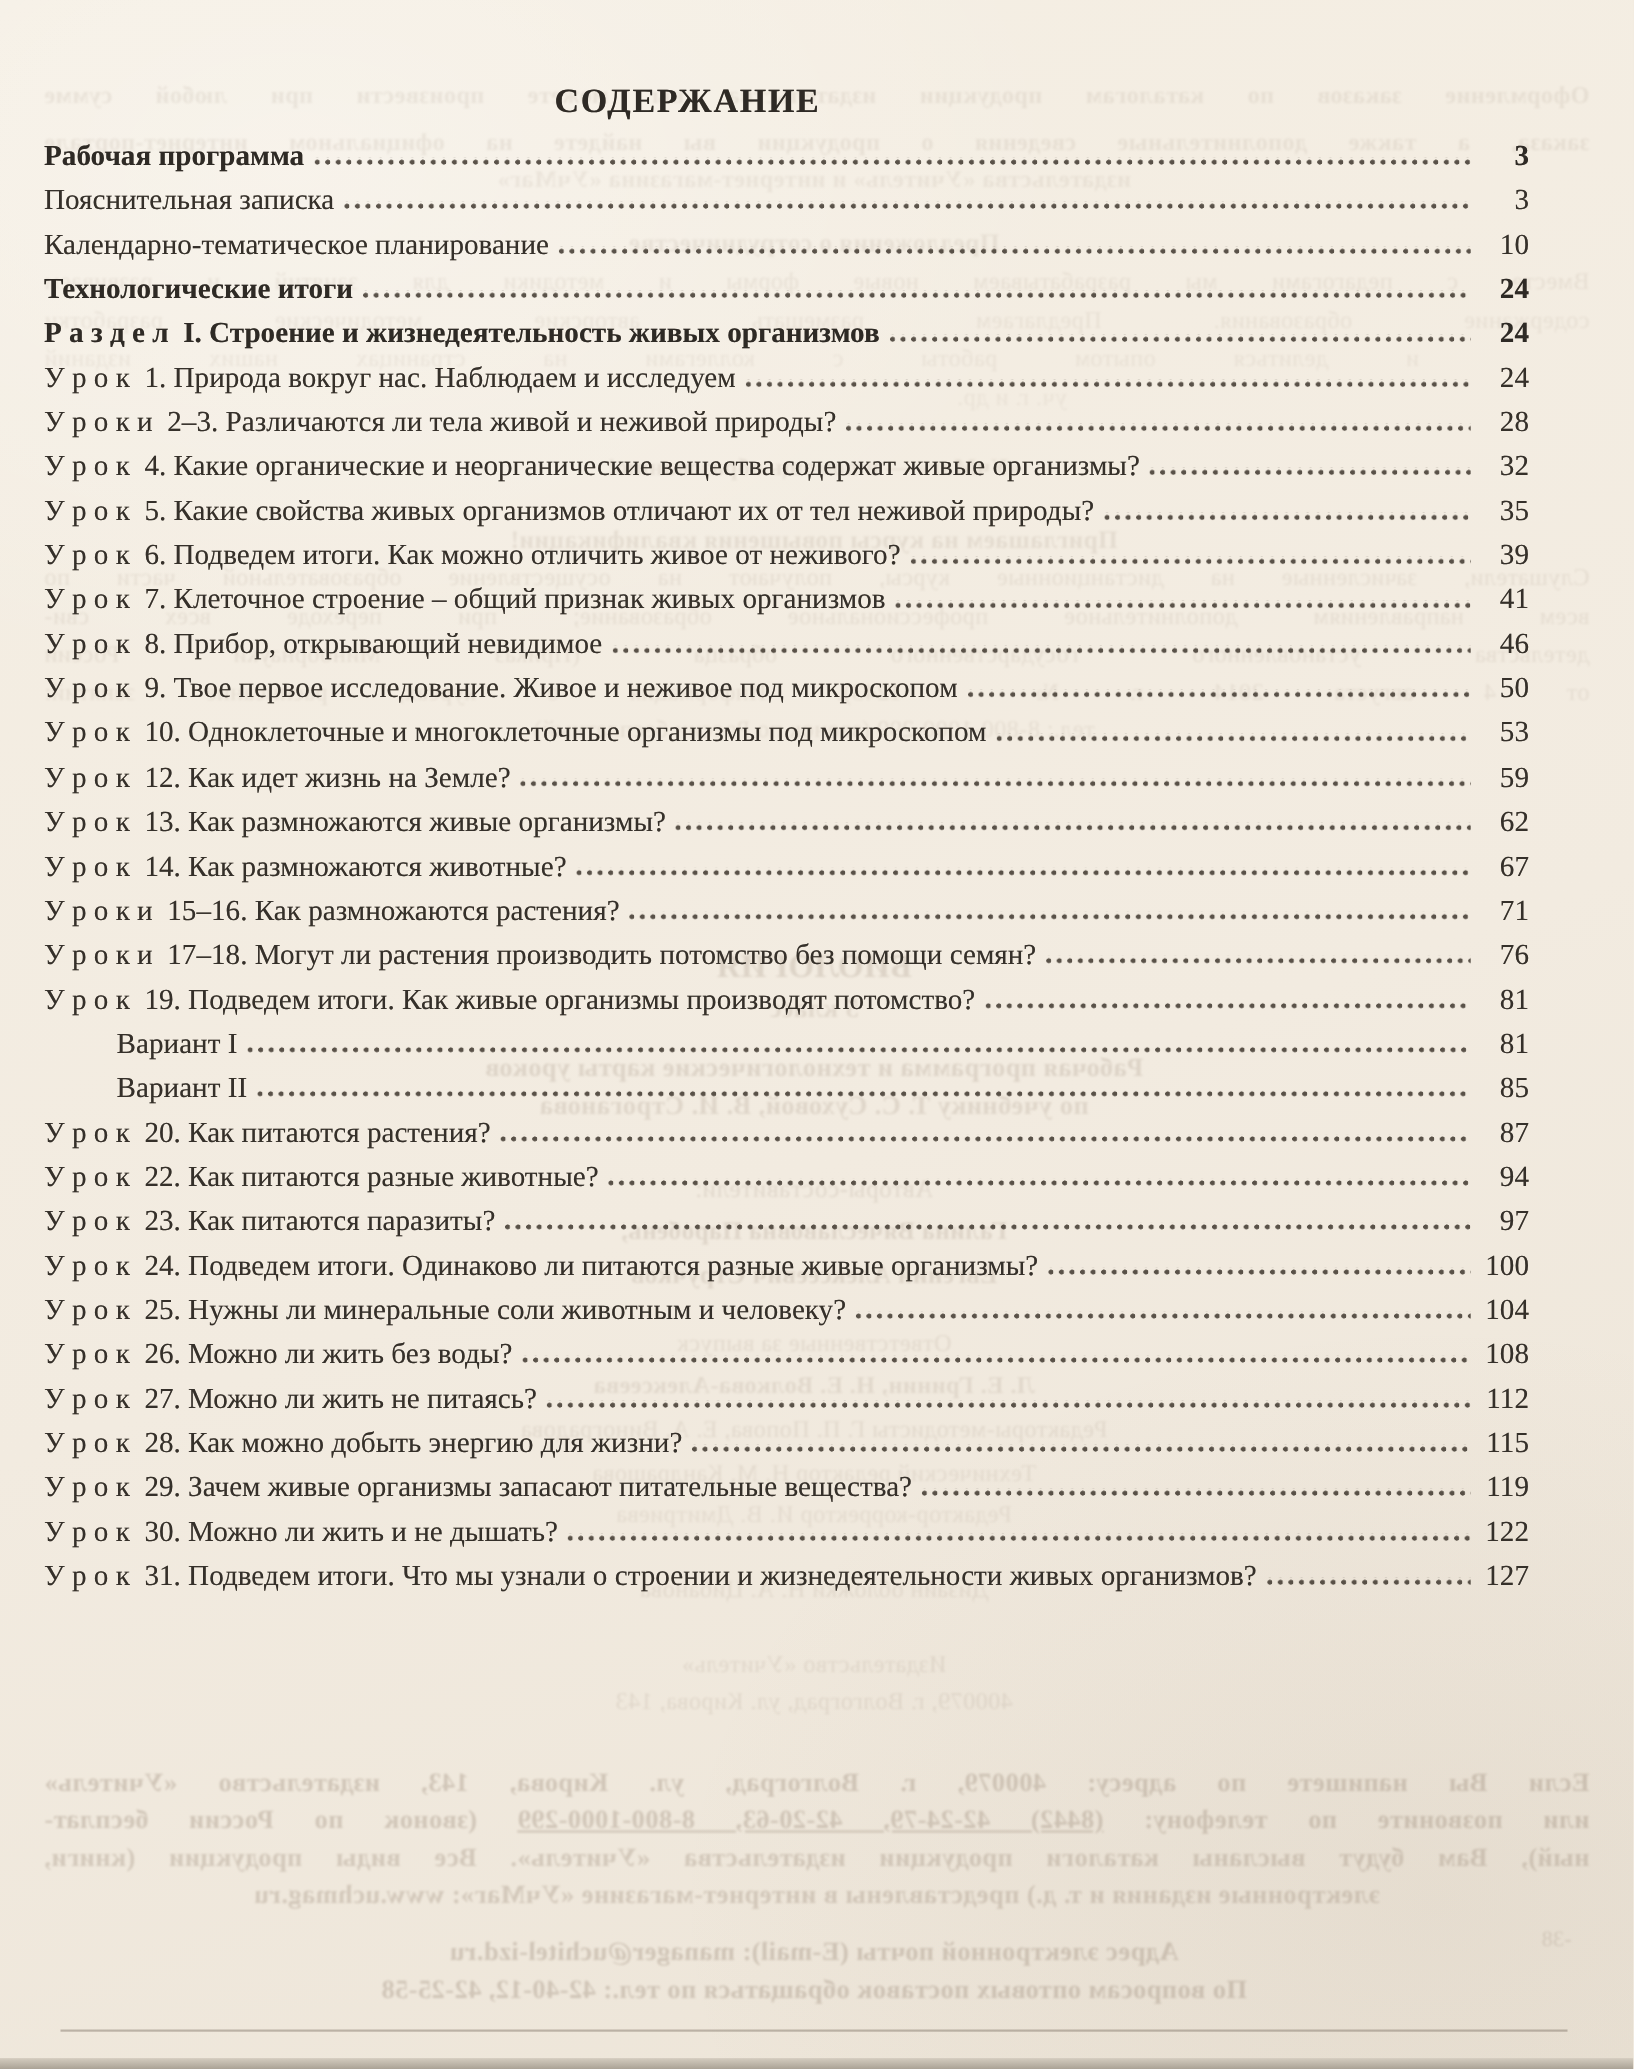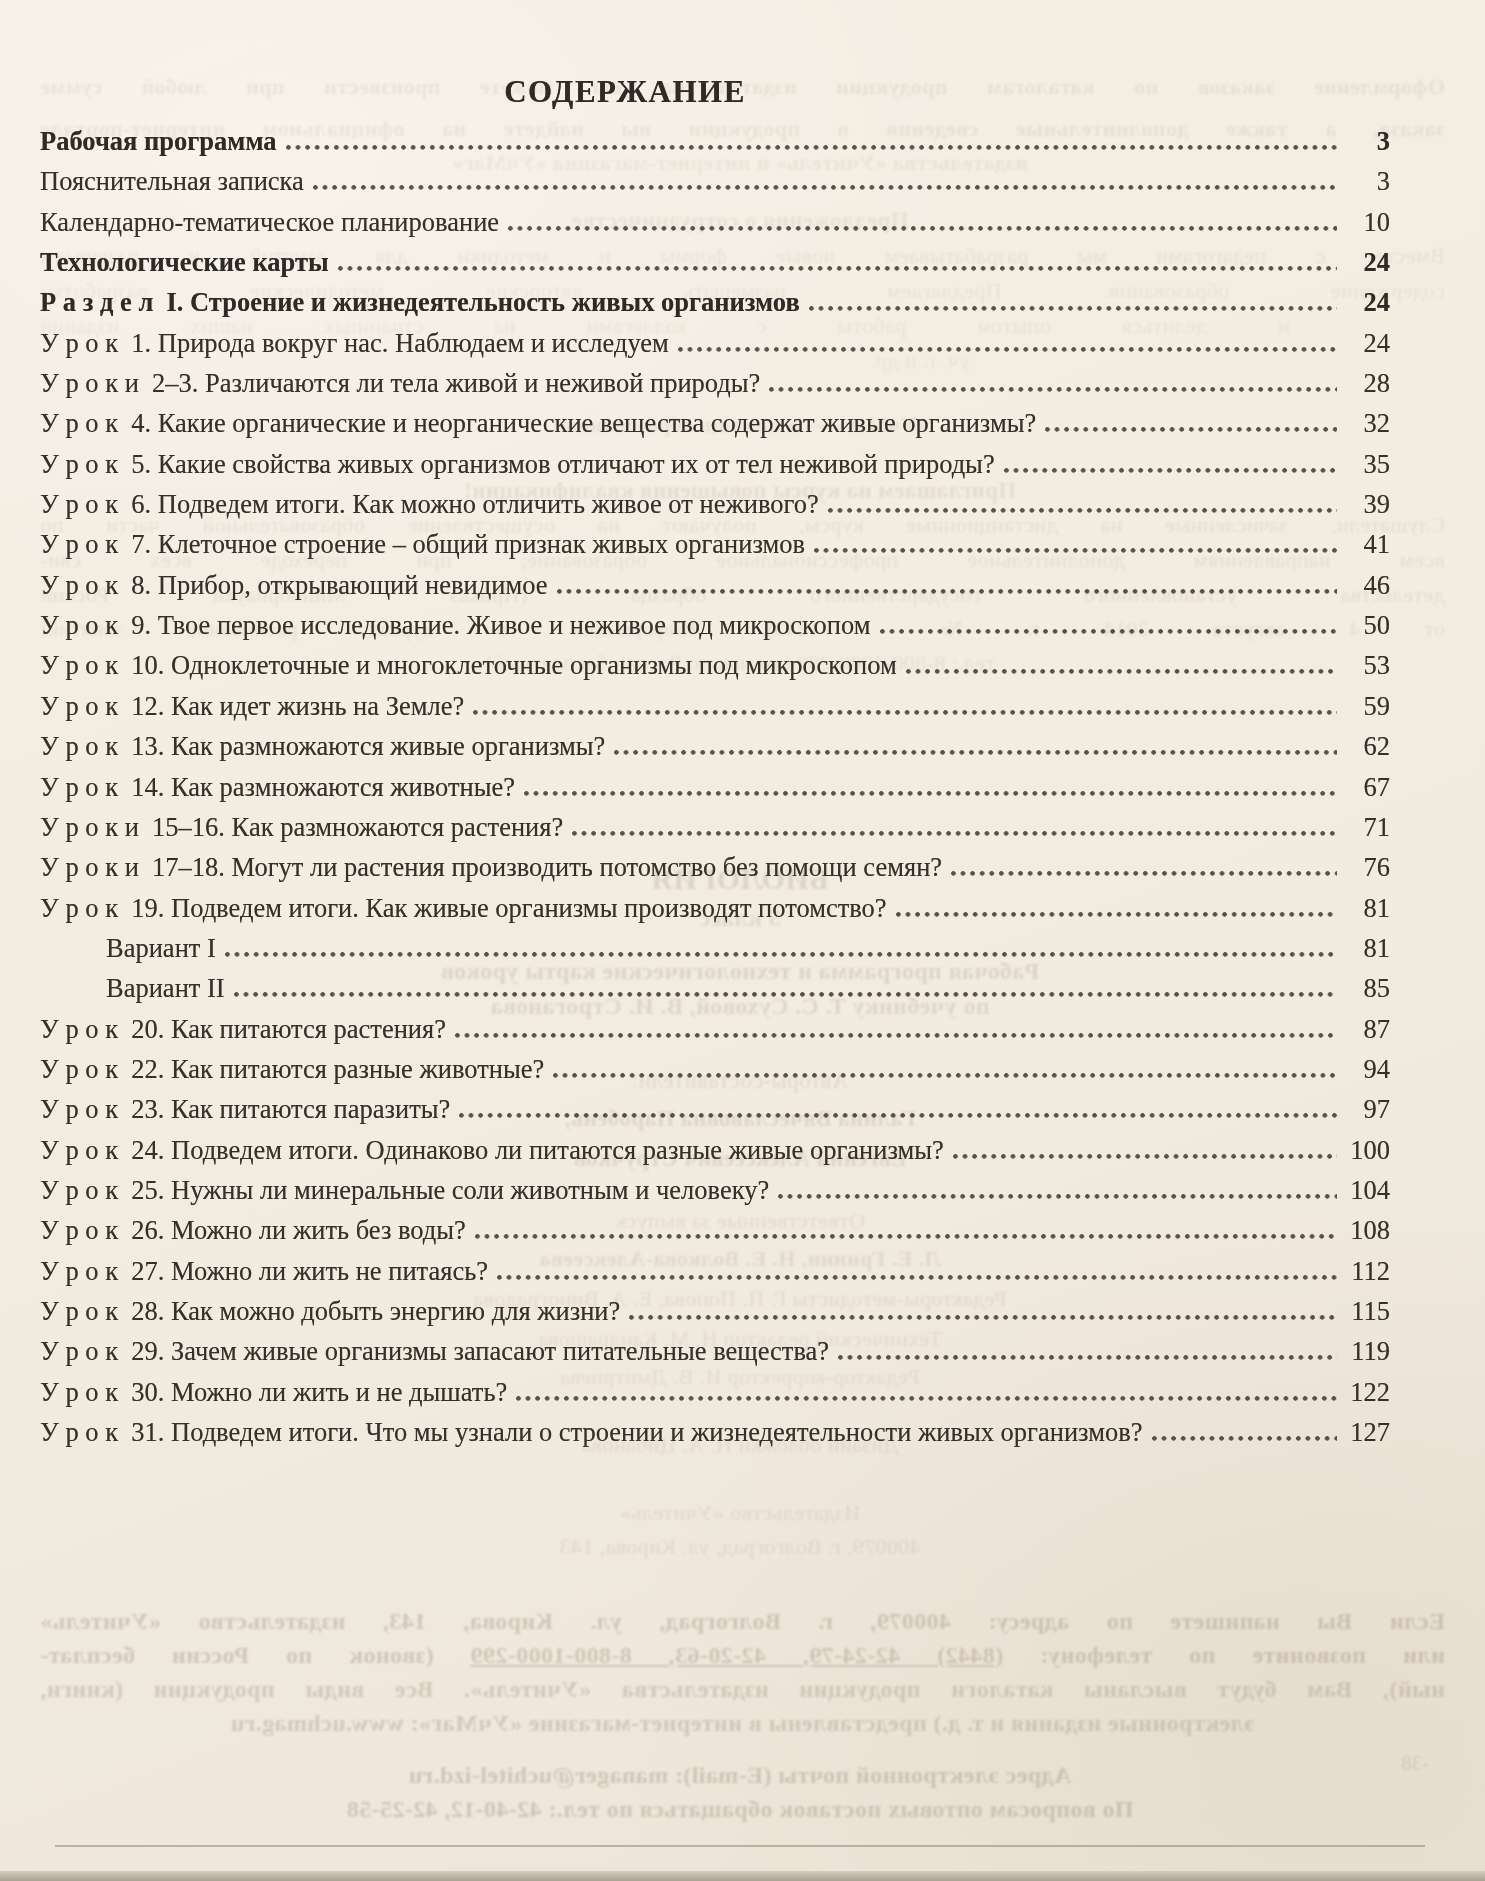--- a/index.html
+++ b/index.html
@@ -120,21 +120,21 @@
           <span>Пояснительная записка</span>
           <span class="leader"></span>
           <span class="num">3</span>
         </div>
         <div class="row">
           <span>Календарно-тематическое планирование</span>
           <span class="leader"></span>
           <span class="num">10</span>
         </div>
         <div class="row b">
-          <span>Технологические карты</span>
+          <span>Технологические итоги</span>
           <span class="leader"></span>
           <span class="num">24</span>
         </div>
         <div class="row b">
           <span><span class="lbl">Р а з д е л  I.</span> Строение и жизнедеятельность живых организмов</span>
           <span class="leader"></span>
           <span class="num">24</span>
         </div>
         <div class="row">
           <span><span class="lbl">У р о к  1.</span> Природа вокруг нас. Наблюдаем и исследуем</span>

